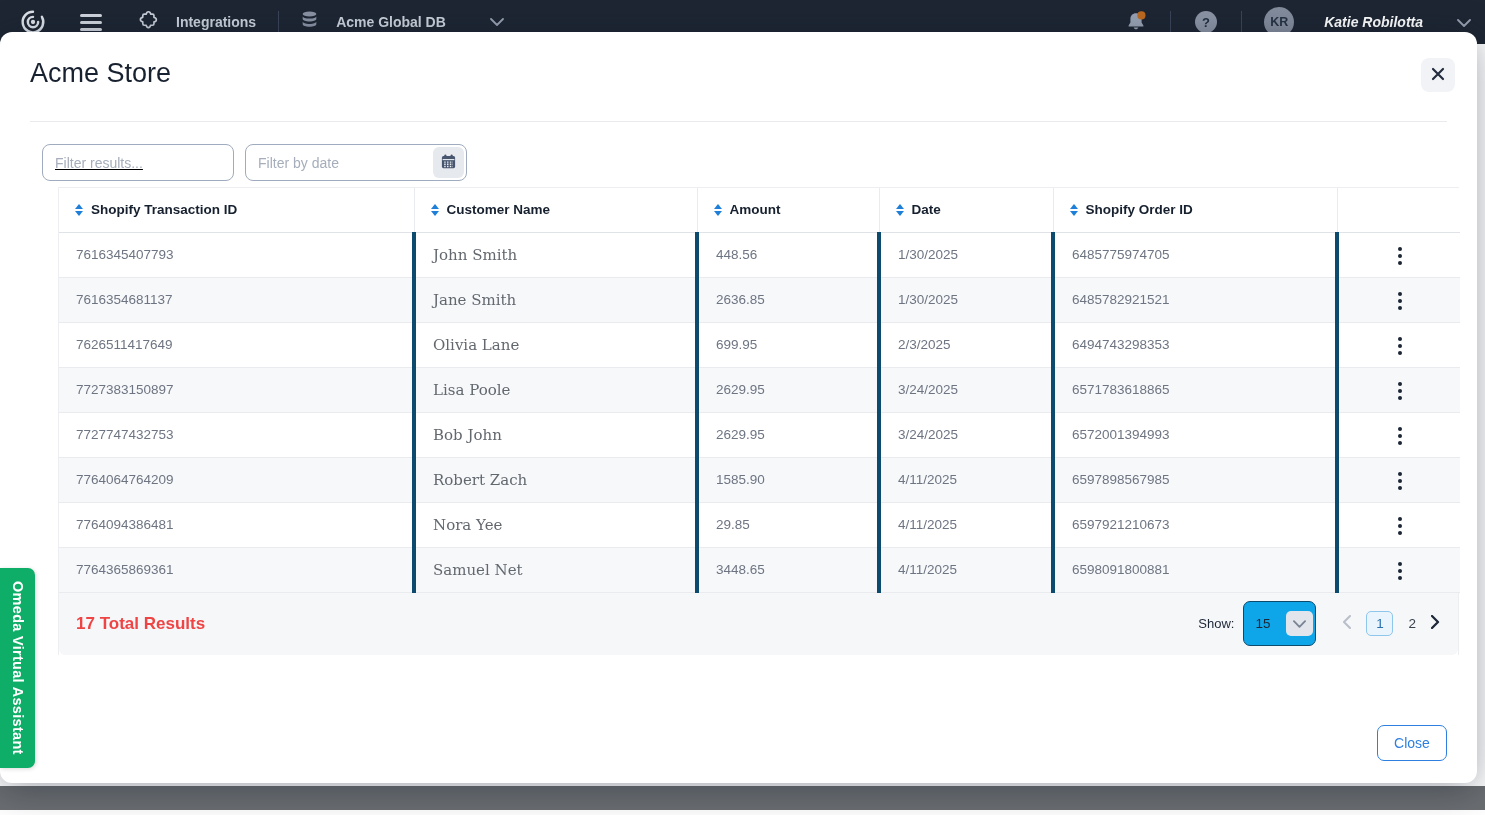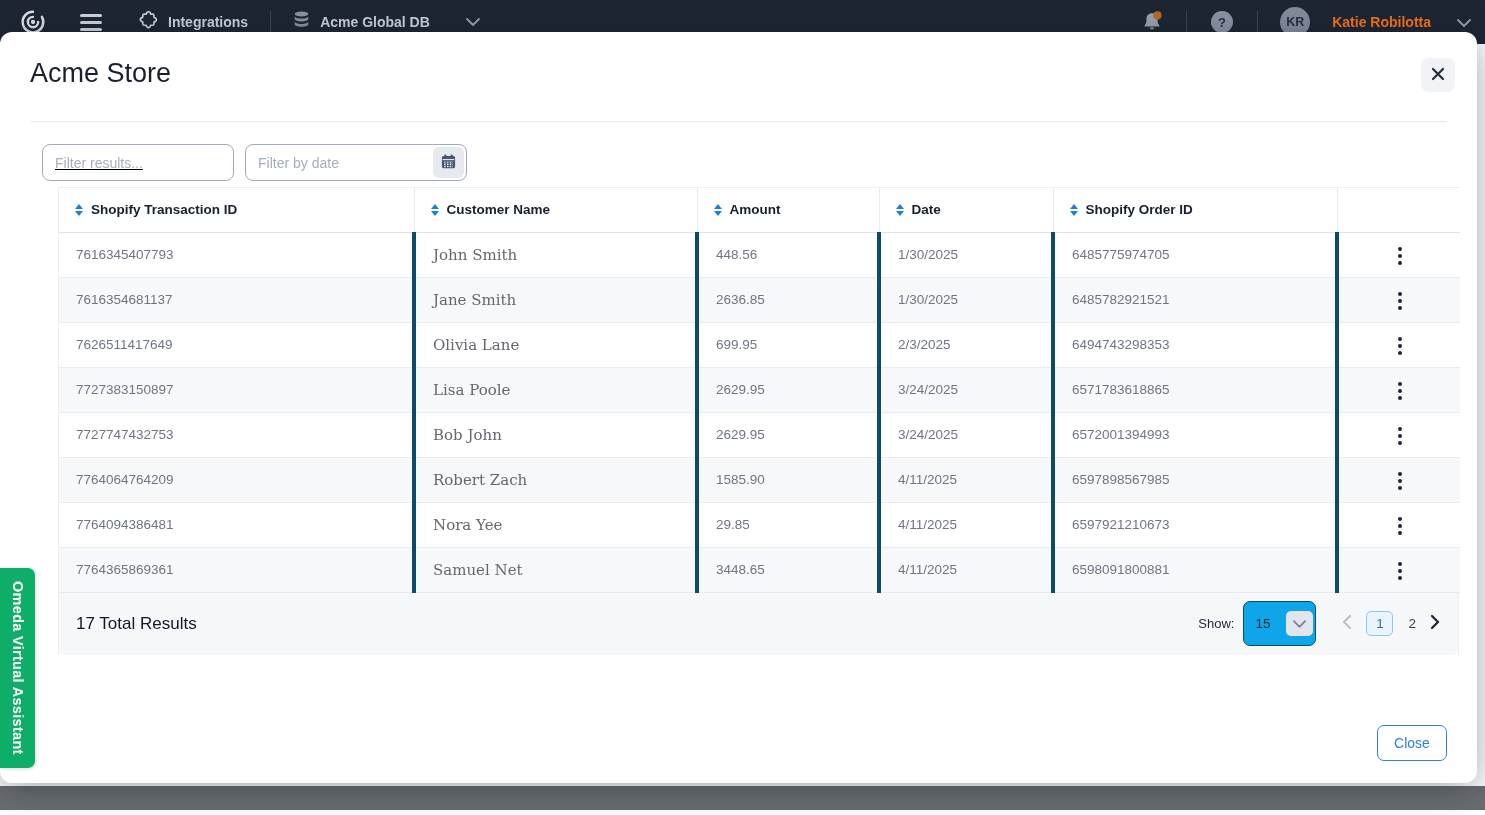--- a/index.html
+++ b/index.html
@@ -9,28 +9,28 @@
   .stage { position:relative; width:1485px; height:815px; overflow:hidden; background:#fff; }
 
   
   .topbar { position:absolute; top:0; left:0; right:0; height:44px; background:#1e2633;
             display:flex; align-items:center; padding:0 14px 0 18px; z-index:1; }
   .tb-left { display:flex; align-items:center; }
   .tb-right { display:flex; align-items:center; margin-left:auto; }
   .tb-icon-btn { background:none; border:none; cursor:pointer; display:flex; align-items:center; }
   .hamburger { display:flex; flex-direction:column; gap:4px; margin-left:32px; }
   .hamburger span { width:22px; height:3px; border-radius:2px; background:#d2d7de; }
-  .tb-item { display:flex; align-items:center; gap:10px; font-size:14px; font-weight:700;
+  .tb-item { display:flex; align-items:center; gap:18px; font-size:14px; font-weight:700;
              color:#ccd3dd; cursor:pointer; }
   .tb-menu { margin-left:34px; }
   .tb-divider { width:1px; height:22px; background:#3a4559; margin:0 22px; }
   .db-chev { margin-left:26px; display:flex; }
   .avatar { width:30px; height:30px; border-radius:50%; background:#848d9d; color:#273244;
             font-size:12.5px; font-weight:700; display:flex; align-items:center; justify-content:center; }
-  .user-name { font-size:14px; font-weight:700; color:#f97316; margin:0 16px 0 12px; }
+  .user-name { font-size:14px; font-weight:700; color:#ffffff; margin:0 16px 0 12px;font-style:italic; }
   .bell-wrap { position:relative; display:flex; }
 
   
   .modal { position:absolute; top:32px; left:0; width:1477px; height:751px; background:#fff;
            border-radius:12px; box-shadow:0 6px 36px rgba(10,20,40,.38); z-index:10; }
   .modal-title { position:absolute; top:26px; left:30px; font-size:27px; font-weight:400; color:#18212f; }
   .modal-close { position:absolute; top:26px; right:22px; width:34px; height:34px; border-radius:8px;
                  background:#f2f3f6; border:none; display:flex; align-items:center; justify-content:center; cursor:pointer; }
   .modal-divider { position:absolute; top:89px; left:30px; right:30px; height:1px; background:#e8eaee; }
 
@@ -64,21 +64,21 @@
   tbody tr:nth-child(even) td { background:#f7f8fa; }
   td.name-cell { font-family:"DejaVu Serif",serif; font-size:15px; color:#63686f; }
   td.menu-cell { text-align:center; padding:0; }
   .kebab-btn { background:none; border:none; cursor:pointer; padding:6px 10px; display:inline-flex; }
   .kebab { display:flex; flex-direction:column; gap:3px; }
   .kebab i { width:4px; height:4px; border-radius:50%; background:#1b2533; }
 
   
   .table-footer { height:62px; background:#f6f7f9; display:flex; align-items:center;
                   padding:0 18px 0 17px; border-radius:0 0 6px 6px; }
-  .total-results { font-size:17px; font-weight:400; color:#0f172a; }
+  .total-results { font-size:17px; font-weight:700; color:#ef4444; }
   .footer-right { margin-left:auto; display:flex; align-items:center; }
   .show-label { font-size:13px; color:#1c2736; margin-right:9px; }
   .page-size { width:73px; height:45px; background:#0ea5e9; border:1px solid #0c4a6e; border-radius:7px;
                display:flex; align-items:center; cursor:pointer; }
   .page-size .val { flex:1; padding-left:11px; font-size:13.5px; color:#1c2736; }
   .chev-box { width:27px; height:25px; margin-right:2px; border-radius:5px; background:#e2e6ec;
               display:flex; align-items:center; justify-content:center; }
   .pagination { display:flex; align-items:center; gap:15px; margin-left:26px; }
   .pg-btn { background:none; border:none; cursor:pointer; display:flex; align-items:center; }
   .page-num { font-size:13.5px; color:#39414e; cursor:pointer; }

